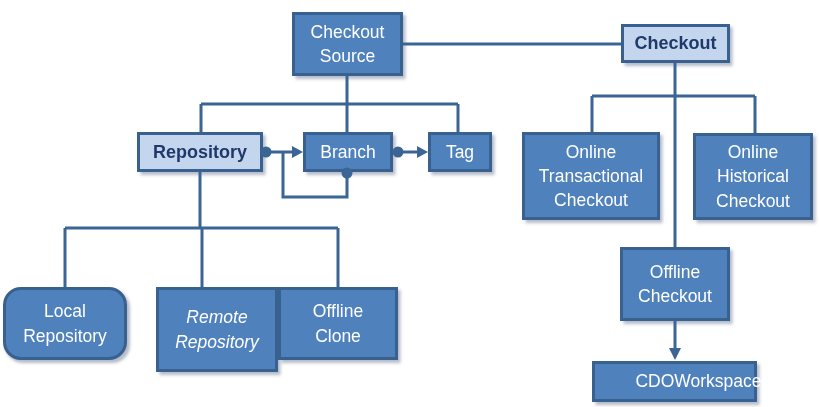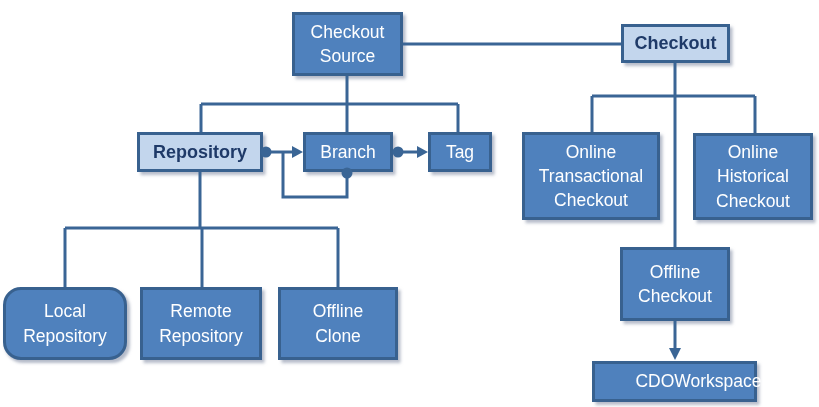--- a/index.html
+++ b/index.html
@@ -53,21 +53,21 @@
     font-size: 18px;
   }
   #n-checkout-source   { left: 292px; top: 12px;  width: 111px; height: 64px; }
   #n-checkout          { left: 621px; top: 24px;  width: 109px; height: 39px; }
   #n-repository        { left: 137px; top: 132px; width: 126px; height: 40px; }
   #n-branch            { left: 303px; top: 132px; width: 90px;  height: 40px; }
   #n-tag               { left: 428px; top: 132px; width: 64px;  height: 40px; }
   #n-online-transactional { left: 522px; top: 132px; width: 138px; height: 88px; }
   #n-online-historical { left: 693px; top: 133px; width: 120px; height: 87px; }
   #n-local-repository  { left: 3px;   top: 287px; width: 124px; height: 73px; border-radius: 18px; }
-  #n-remote-repository { left: 140px; top: 287px; width: 122px; height: 73px; }
+  #n-remote-repository { left: 156px; top: 287px; width: 122px; height: 85px; font-style: italic; }
   #n-offline-clone     { left: 278px; top: 287px; width: 120px; height: 73px; }
   #n-offline-checkout  { left: 620px; top: 247px; width: 110px; height: 74px; }
   #n-cdo-workspace     { left: 592px; top: 361px; width: 165px; height: 41px; padding-left: 48px; }
 </style>
 </head>
 <body>
 
 <div id="diagram">
 
   <svg id="edges" viewBox="0 0 819 407" xmlns="http://www.w3.org/2000/svg">

